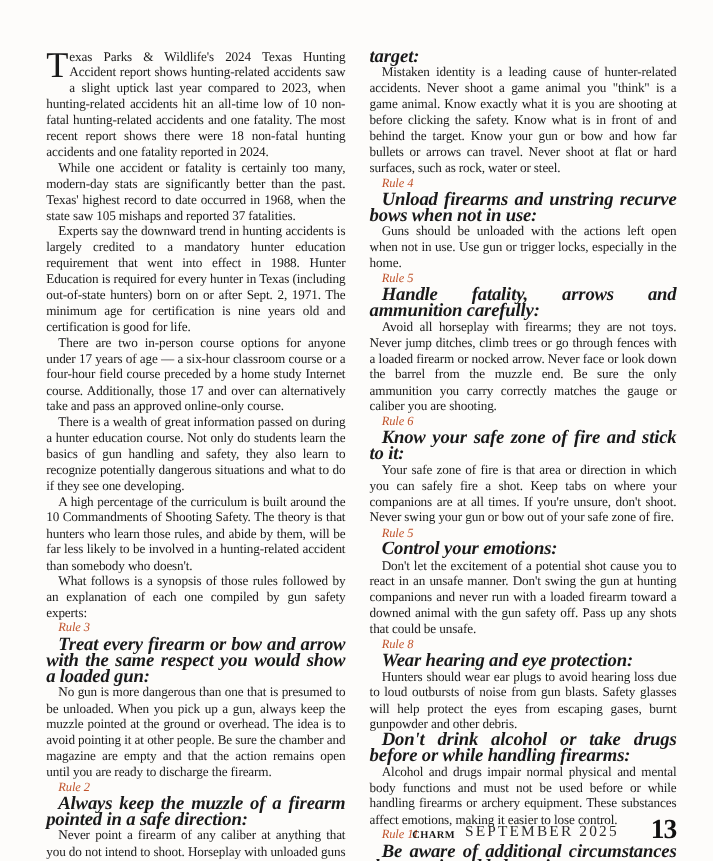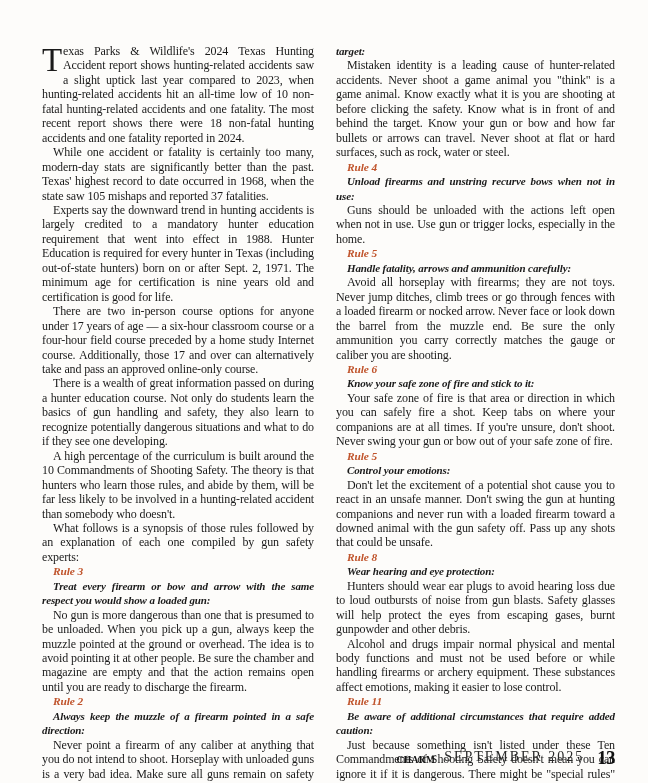--- a/index.html
+++ b/index.html
@@ -65,32 +65,32 @@
     font-size: 33px;
     line-height: 0.82;
     float: left;
     padding: 3px 1px 0 0;
     font-family: "Liberation Serif", "DejaVu Serif", serif;
     font-weight: 400;
   }
 
   .rule-head {
     font-style: italic;
-    font-weight: 700;
+    font-weight: 400;
     color: #c0542c;
     font-size: 11.4px;
     line-height: 14.45px;
     text-indent: 11px;
     margin: 0;
   }
 
   .rule-sub {
     font-style: italic;
     font-weight: 700;
-    font-size: 11px;
+    font-size: 17px;
     line-height: 14.45px;
     text-indent: 11px;
     margin: 0;
     text-align: justify;
     color: #1a1a1a;
   }
 
   .footer {
     position: absolute;
     right: 33px;
@@ -107,25 +107,25 @@
     color: #141414;
   }
 
   .footer-issue {
     font-size: 14px;
     letter-spacing: 0.14em;
     color: #2a2a2a;
   }
 
   .folio {
-    font-size: 19px;
+    font-size: 25px;
     font-weight: 700;
     line-height: 0.8;
     color: #111;
-    margin-left: 4px;
+    margin-left: 20px;
     letter-spacing: -0.03em;
   }
 </style>
 </head>
 <body>
 
 <div class="page">
 
   <div class="columns">
 
@@ -167,20 +167,21 @@
       <p>Your safe zone of fire is that area or direction in which you can safely fire a shot. Keep tabs on where your companions are at all times. If you're unsure, don't shoot. Never swing your gun or bow out of your safe zone of fire.</p>
 
       <p class="rule-head">Rule 5</p>
       <p class="rule-sub">Control your emotions:</p>
       <p>Don't let the excitement of a potential shot cause you to react in an unsafe manner. Don't swing the gun at hunting companions and never run with a loaded firearm toward a downed animal with the gun safety off. Pass up any shots that could be unsafe.</p>
 
       <p class="rule-head">Rule 8</p>
       <p class="rule-sub">Wear hearing and eye protection:</p>
       <p>Hunters should wear ear plugs to avoid hearing loss due to loud outbursts of noise from gun blasts. Safety glasses will help protect the eyes from escaping gases, burnt gunpowder and other debris.</p>
 
+      <p class="rule-sub">Don't drink alcohol or take drugs before or while handling firearms:</p>
       <p>Alcohol and drugs impair normal physical and mental body functions and must not be used before or while handling firearms or archery equipment. These substances affect emotions, making it easier to lose control.</p>
 
       <p class="rule-head">Rule 11</p>
       <p class="rule-sub">Be aware of additional circumstances that require added caution:</p>
       <p><span>Just because something isn't listed under these Ten Commandments of Shooting Safety doesn't mean you can ignore it if it is dangerous. There might be "special rules" regarding archery, muzzleloading or individual shooting ranges that should be followed, as well.</span></p>
 
     </div>
 
   </div>
 

